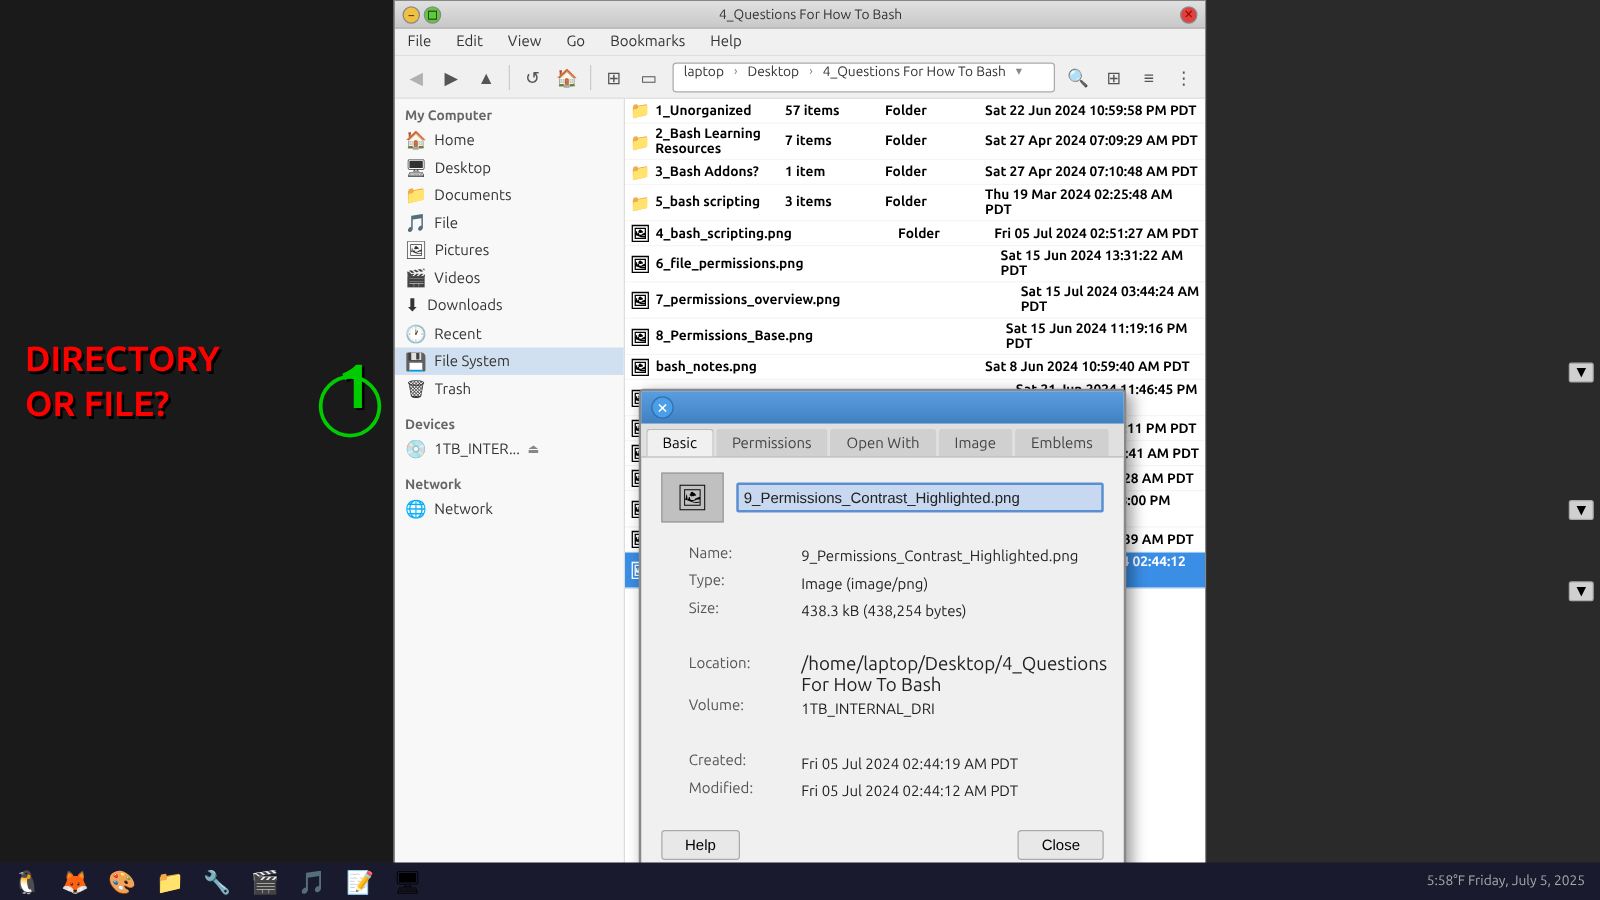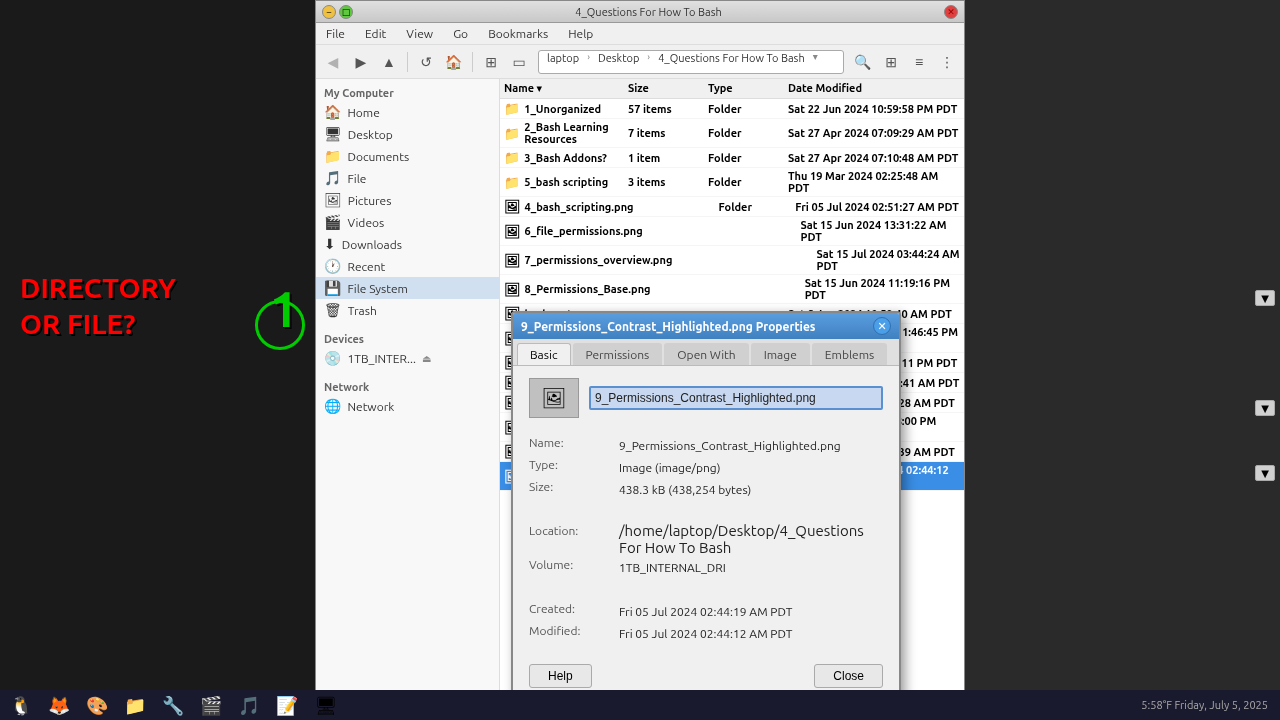--- a/index.html
+++ b/index.html
@@ -328,20 +328,21 @@
       background: #c8d8f0;
       border: 2px solid #5a90d0;
       border-radius: 2px;
       padding: 0 4px;
       font-size: 12px;
       color: #222;
     }
     .props-table {
       width: 100%;
       border-collapse: collapse;
+      margin-left: 22px;
     }
     .props-table tr { height: 22px; }
     .props-table td:first-child {
       width: 90px;
       font-size: 12px;
       color: #555;
       vertical-align: top;
       padding-top: 2px;
     }
     .props-table td:last-child {
@@ -509,26 +510,20 @@
       </div>
 
       <div class="sidebar-section-header" style="margin-top:8px;">Network</div>
       <div class="sidebar-item">
         <span class="sidebar-icon">🌐</span>
         <span>Network</span>
       </div>
     </div>
 
     <div class="file-list-area">
-      <div class="file-list-header">
-        <div class="col-name">Name ▾</div>
-        <div class="col-size">Size</div>
-        <div class="col-type">Type</div>
-        <div class="col-date">Date Modified</div>
-      </div>
 
       <div class="file-row">
         <div class="col-name">
             <span class="file-icon">📁</span>
             <span>1_Unorganized</span>
           </div>
         <div class="col-size">57 items</div>
         <div class="col-type">Folder</div>
         <div class="col-date">Sat 22 Jun 2024 10:59:58 PM PDT</div>
       </div>
@@ -686,21 +681,20 @@
       </span>
     </div>
     <div style="flex:1;text-align:center;">"9_Permissions_Contrast_Highlighted.png" selected (438.3 kB); Free space: 483.9 GB</div>
     <div>8 / 9</div>
   </div>
 
   <div style="position:absolute;top:155px;left:100px;z-index:50;">
     <div class="properties-dialog">
 
       <div class="dialog-title-bar">
-        <span class="dialog-title">9_Permissions_Contrast_Highlighted.png Properties</span>
         <div class="dialog-close-btn">✕</div>
       </div>
 
       <div class="dialog-tabs">
         <div class="dialog-tab active">Basic</div>
         <div class="dialog-tab">Permissions</div>
         <div class="dialog-tab">Open With</div>
         <div class="dialog-tab">Image</div>
         <div class="dialog-tab">Emblems</div>
       </div>

